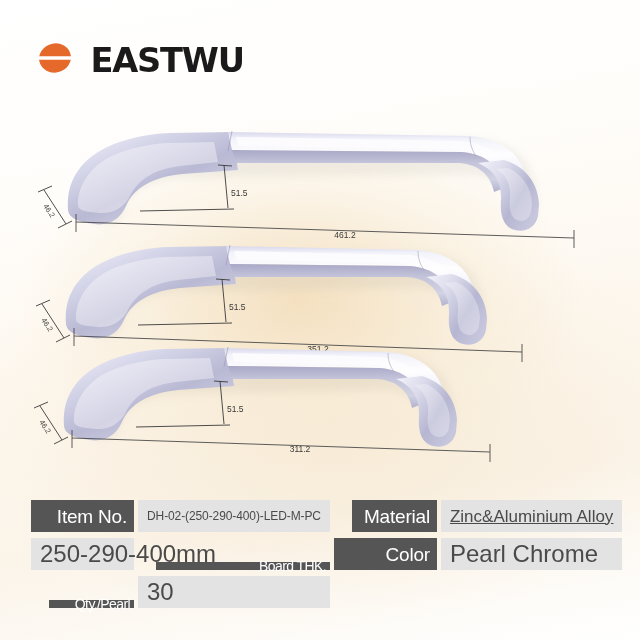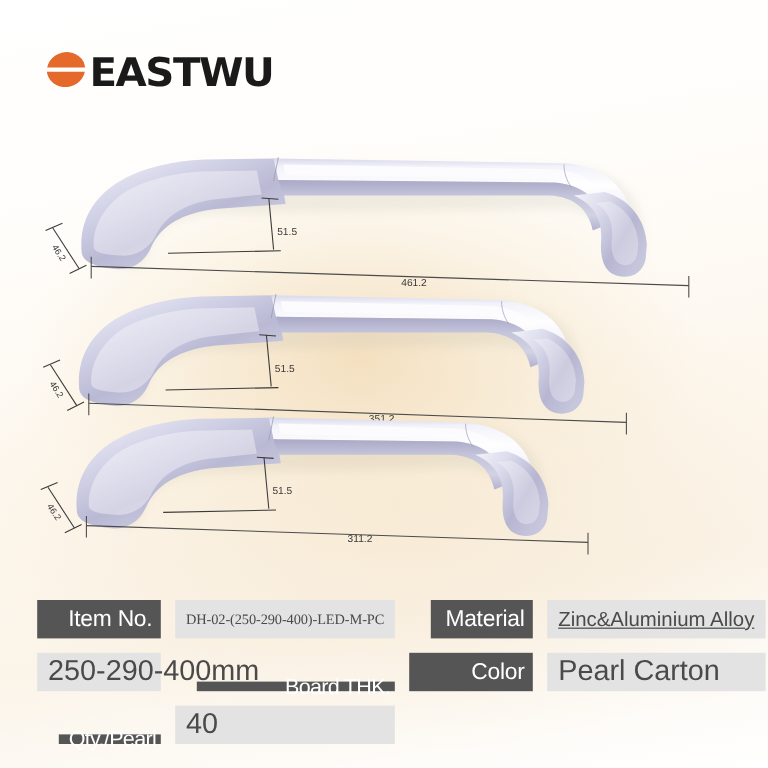--- a/index.html
+++ b/index.html
@@ -16,21 +16,21 @@
     width:640px; height:640px;
     background:
       radial-gradient(ellipse 360px 230px at 300px 300px, rgba(243,221,186,0.85) 0%, rgba(248,236,214,0.55) 45%, rgba(255,253,250,0.0) 78%),
       radial-gradient(ellipse 520px 300px at 330px 420px, rgba(244,226,196,0.55) 0%, rgba(255,252,246,0.0) 70%),
       linear-gradient(170deg, #ffffff 0%, #fffdfa 28%, #fdf7ee 55%, #fbf4e9 75%, #ffffff 100%);
   }
 
   
   #logo {
     position:absolute; left:38px; top:42px;
-    display:flex; align-items:center; gap:4px;
+    display:flex; align-items:center; gap:20px;
   }
   #logo .mark { display:block; }
   #logo .wordmark {
     font-family:"DejaVu Sans", sans-serif;
     font-weight:bold;
     font-size:33px;
     letter-spacing:-1.2px;
     color:#1a1a1a;
     line-height:1;
     transform: scaleX(1.02);
@@ -44,43 +44,42 @@
     position:absolute;
     left:31px; top:500px;
     width:580px;
   }
   .spec-grid {
     display:grid;
     grid-template-columns: 103px 1fr 103px 1fr;
     grid-auto-rows: 32px;
     column-gap:4px;
     row-gap:6px;
-    gap:12px;
   }
   .lbl {
     background:#555555;
     color:#ffffff;
     display:flex; align-items:center; justify-content:flex-end;
     padding:0 7px;
     font-size:19px;
     line-height:1;
     letter-spacing:-0.2px;
     white-space:nowrap;
   }
-  .lbl.tight { font-size:18px; letter-spacing:-0.6px; padding:0 4px;margin-top:24px; }
+  .lbl.tight { font-size:14px; letter-spacing:-0.6px; padding:0 4px;margin-top:24px; }
   .val {
     background:#e3e3e3;
     color:#4a4a4a;
     display:flex; align-items:center;
     padding:0 9px;
     font-size:24px;
     line-height:1;
     white-space:nowrap;
   }
-  .val.small { font-size:12px; color:#4a4a4a; letter-spacing:-0.1px;font-family:Liberation Serif, serif; }
+  .val.small { font-size:12px; color:#4a4a4a; letter-spacing:-0.1px; }
   .val.med  { font-size:17px;text-decoration:underline; }
 
   
   .spec-grid > .c3 { margin-left:18px; }
 </style>
 </head>
 <body>
 
 <div id="page"></div>
 
@@ -318,18 +317,18 @@
 
     <div class="lbl">Item No.</div>
     <div class="val small">DH-02-(250-290-400)-LED-M-PC</div>
     <div class="lbl c3">Material</div>
     <div class="val med">Zinc&amp;Aluminium Alloy</div>
 
     <div class="val">250-290-400mm</div>
     <div class="lbl tight c3">Board THK.</div>
 
     <div class="lbl">Color</div>
-    <div class="val">Pearl Carton</div>
+    <div class="val">Pearl Chrome</div>
     <div class="lbl tight c3">Qty./Pearl</div>
-    <div class="val">40</div>
+    <div class="val">30</div>
 
   </div>
 </div>
 
 </body></html>

